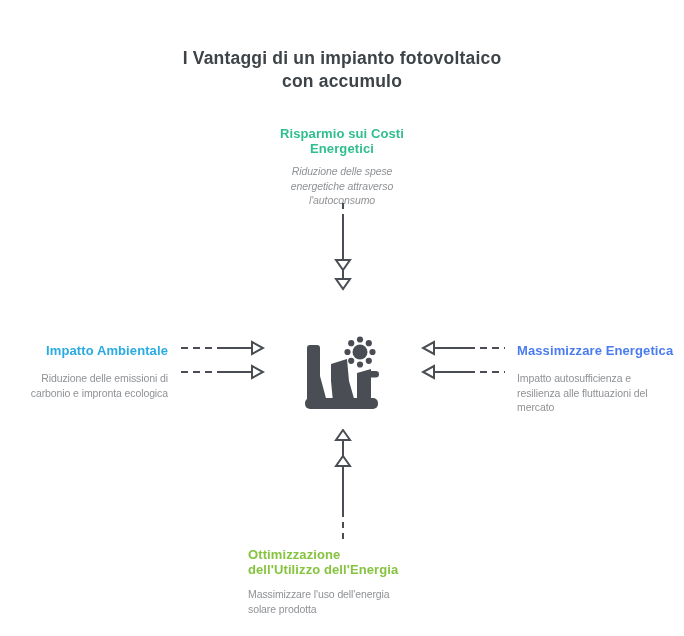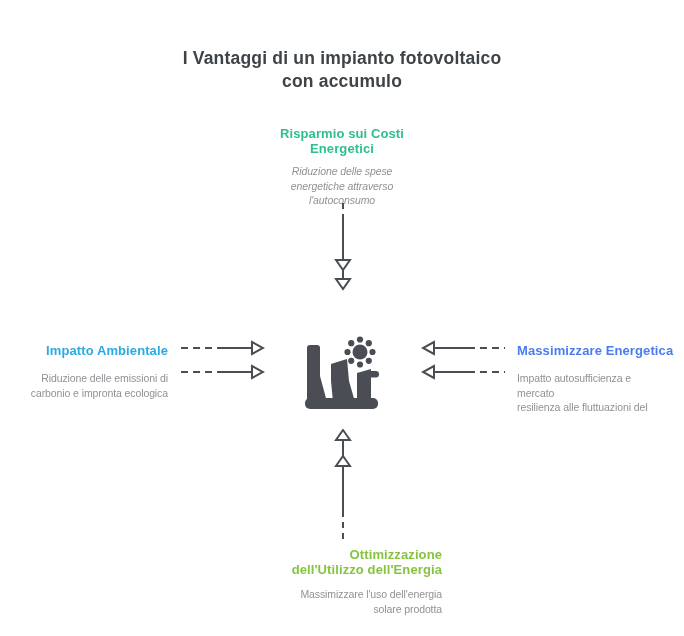--- a/index.html
+++ b/index.html
@@ -14,21 +14,21 @@
   .node{position:absolute;}
   .node .line{white-space:nowrap;}
   .heading{font-weight:bold;font-size:13px;line-height:15px;letter-spacing:.1px;}
   .desc{font-size:10.5px;line-height:14.5px;color:#8f9296;letter-spacing:-.1px;}
   .node-top{top:126px;left:242px;width:200px;text-align:center;}
   .node-top .desc{margin-top:8px;font-style:italic;}
   .node-left{top:343px;left:8px;width:160px;text-align:right;}
   .node-left .desc{margin-top:13px;}
   .node-right{top:343px;left:517px;width:162px;text-align:left;}
   .node-right .desc{margin-top:13px;}
-  .node-bottom{top:547px;left:242px;width:200px;text-align:right;}
+  .node-bottom{top:547px;left:248px;width:200px;text-align:left;}
   .node-bottom .desc{margin-top:10px;}
   .c-top{color:#2fbe8f;}
   .c-left{color:#29abe2;}
   .c-right{color:#4a7cf0;}
   .c-bottom{color:#86c440;}
   .abs{position:absolute;}
 </style>
 </head>
 <body>
 
@@ -60,22 +60,22 @@
       <div class="line">carbonio e impronta ecologica</div>
     </div>
   </div>
 
   <div class="node node-right">
     <div class="heading c-right">
       <div class="line">Massimizzare Energetica</div>
     </div>
     <div class="desc">
       <div class="line">Impatto autosufficienza e</div>
+      <div class="line">resilienza alle fluttuazioni del</div>
       <div class="line">mercato</div>
-      <div class="line">resilienza alle fluttuazioni del</div>
     </div>
   </div>
 
   <div class="node node-bottom">
     <div class="heading c-bottom">
       <div class="line">Ottimizzazione</div>
       <div class="line">dell'Utilizzo dell'Energia</div>
     </div>
     <div class="desc">
       <div class="line">Massimizzare l'uso dell'energia</div>

